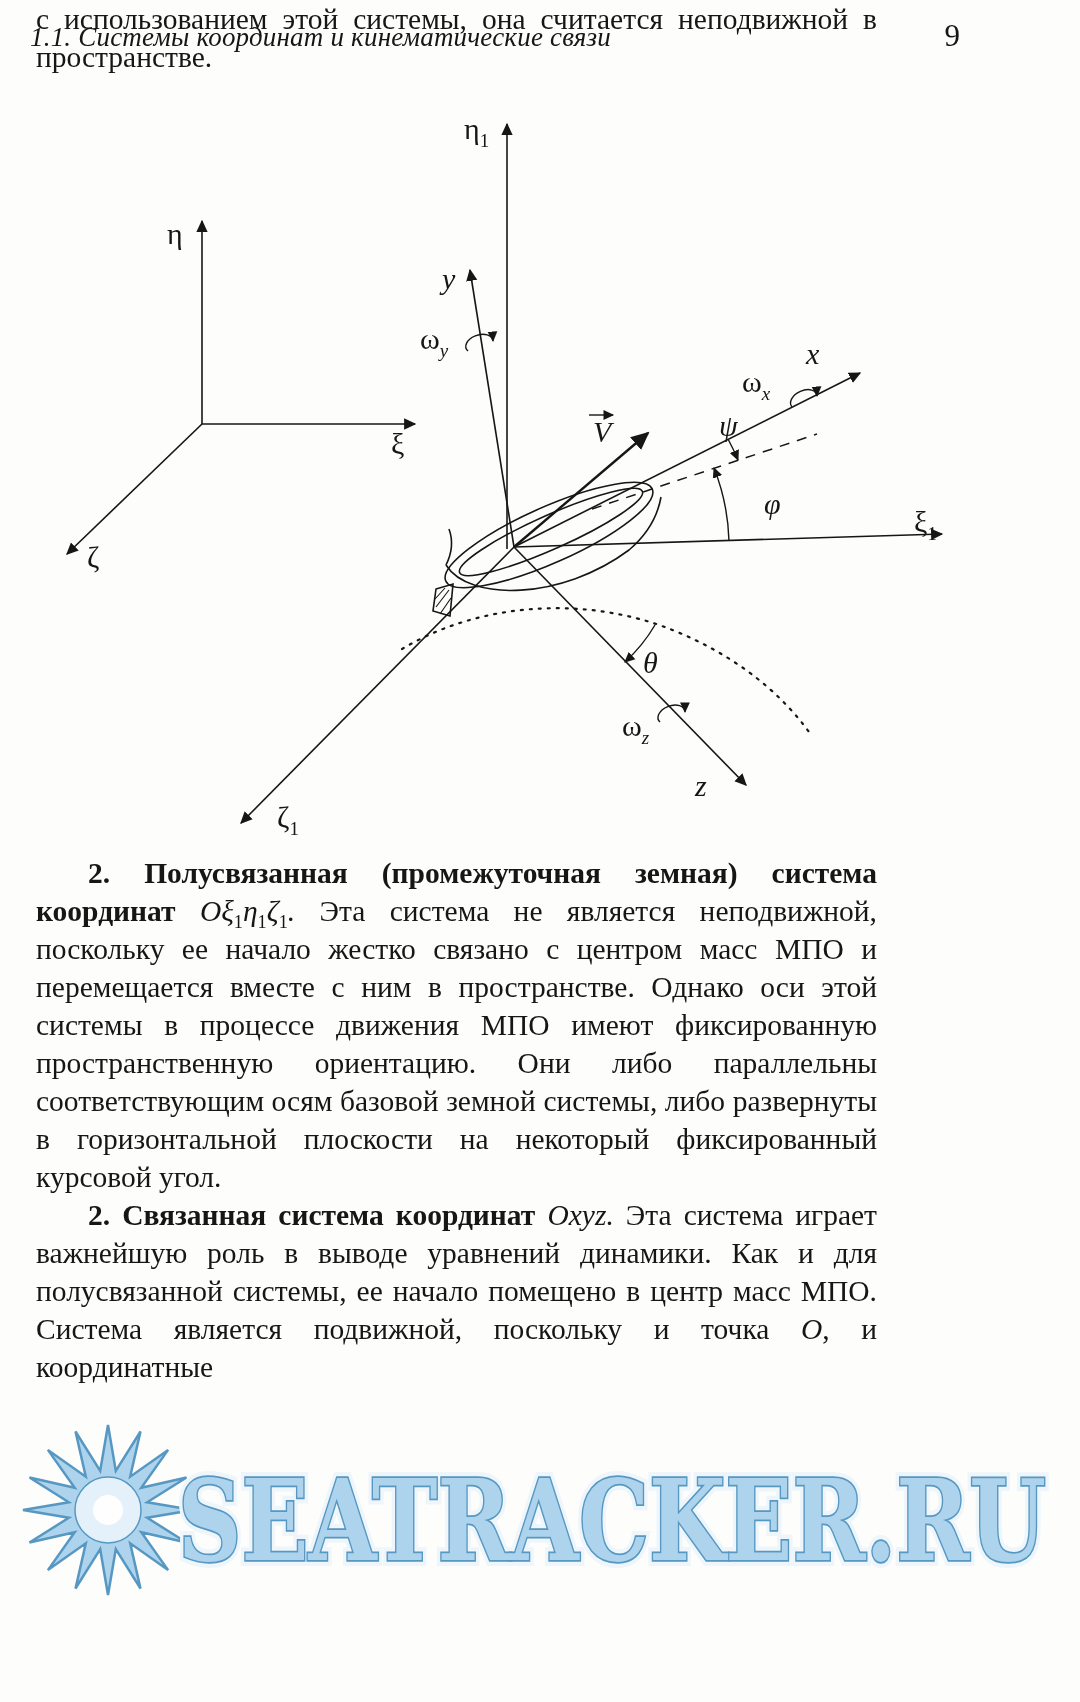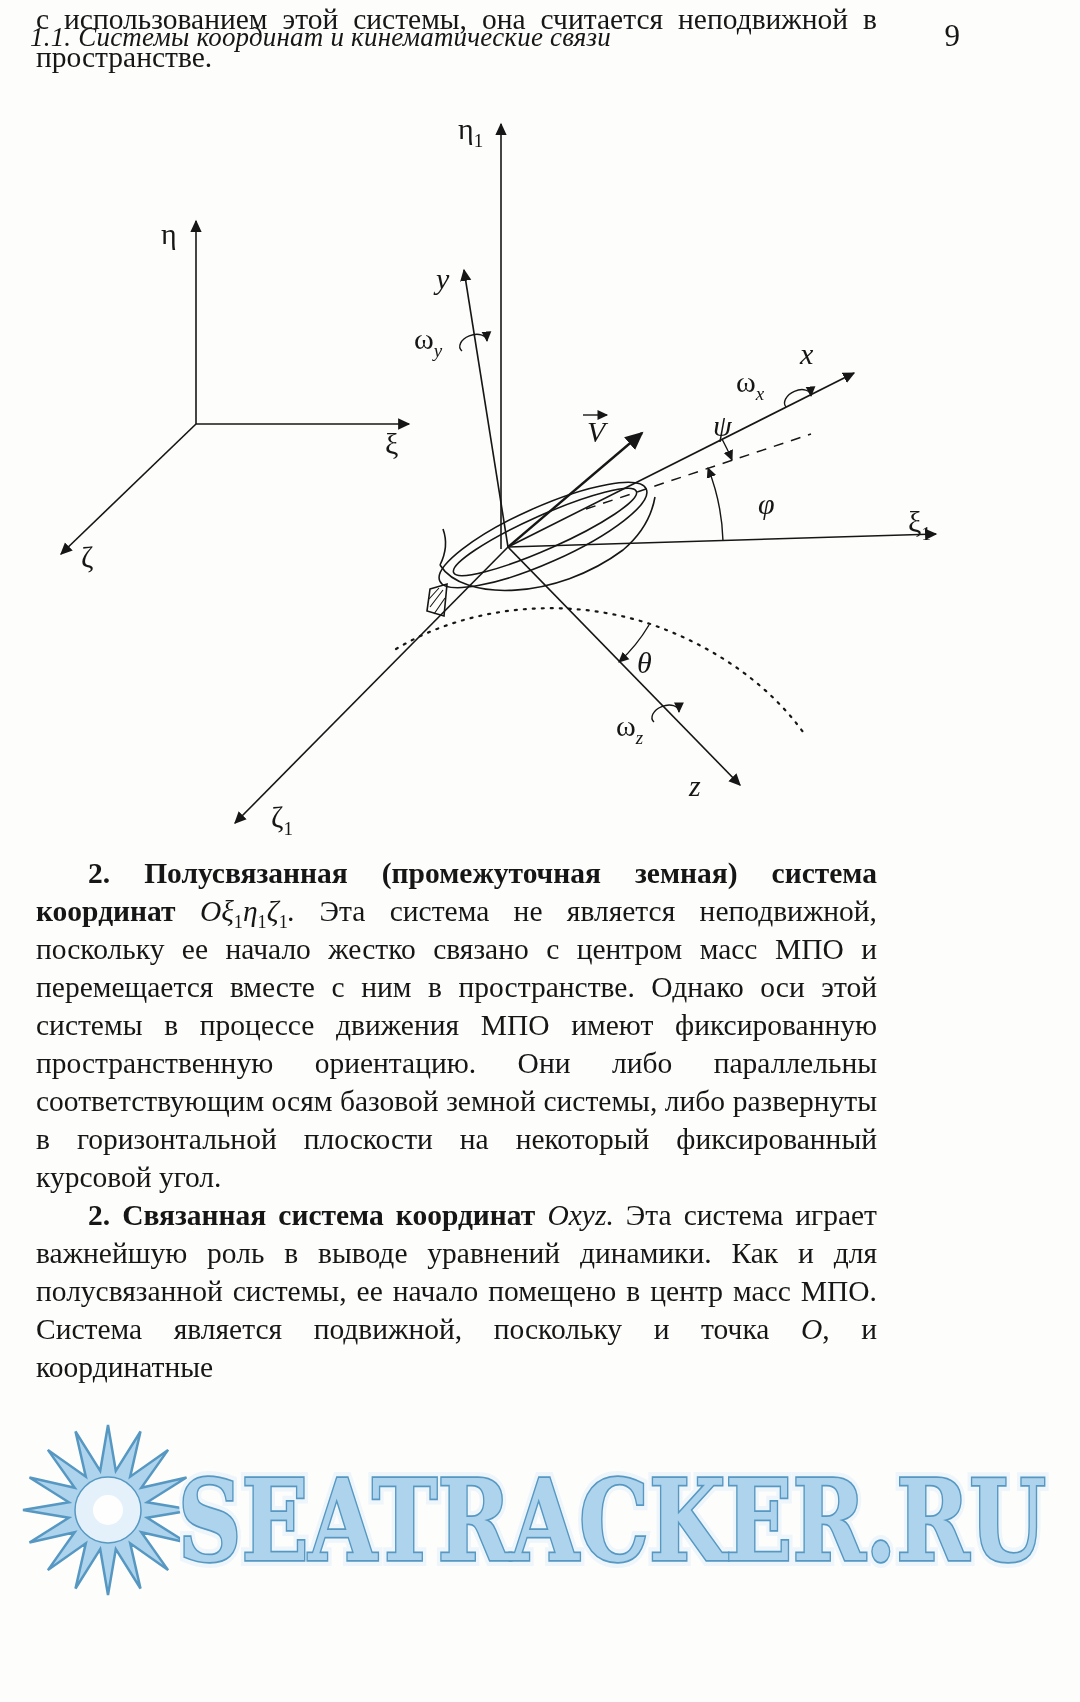--- a/index.html
+++ b/index.html
@@ -33,21 +33,21 @@
     margin: 0 128px 0 28px;
   }
   .intro { margin-top: 108px; }
   .indent { text-indent: 52px; }
   .lead { font-weight: bold; }
   .fm { font-style: italic; font-family: Liberation Serif, serif; }
   sub { font-size: 0.62em; line-height: 0; }
   .par2 { margin-top: 46px; }
   .par3 { margin-top: 12px; }
 
-  figure { margin: 28px 0 0 3px; padding: 0; }
+  figure { margin: 28px 0 0 9px; padding: 0; }
   .diagram { display: block; }
   figcaption {
     margin: 4px 128px 0 28px;
     text-align: center;
     font-size: 30px;
     line-height: 38px;
   }
 
   
   .strokes path, .strokes ellipse, .strokes polygon {

